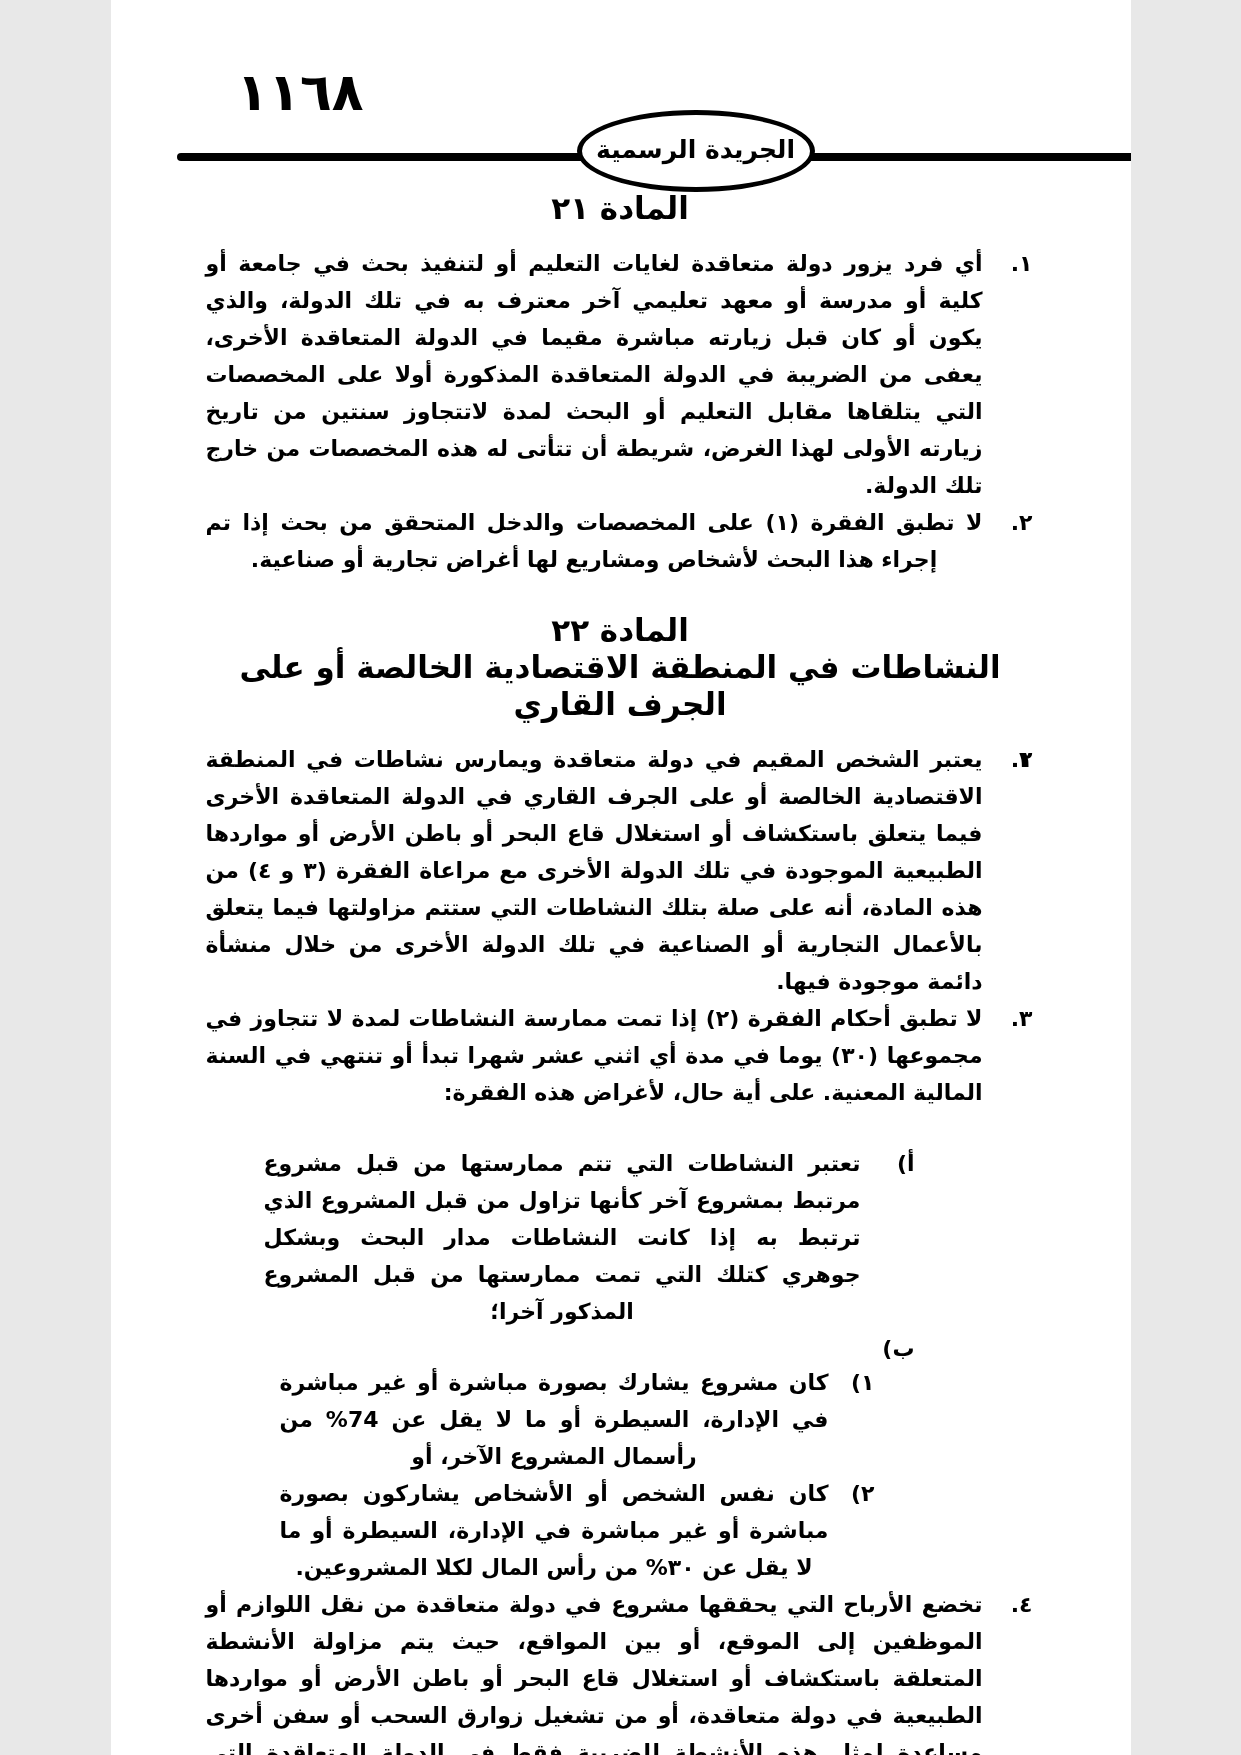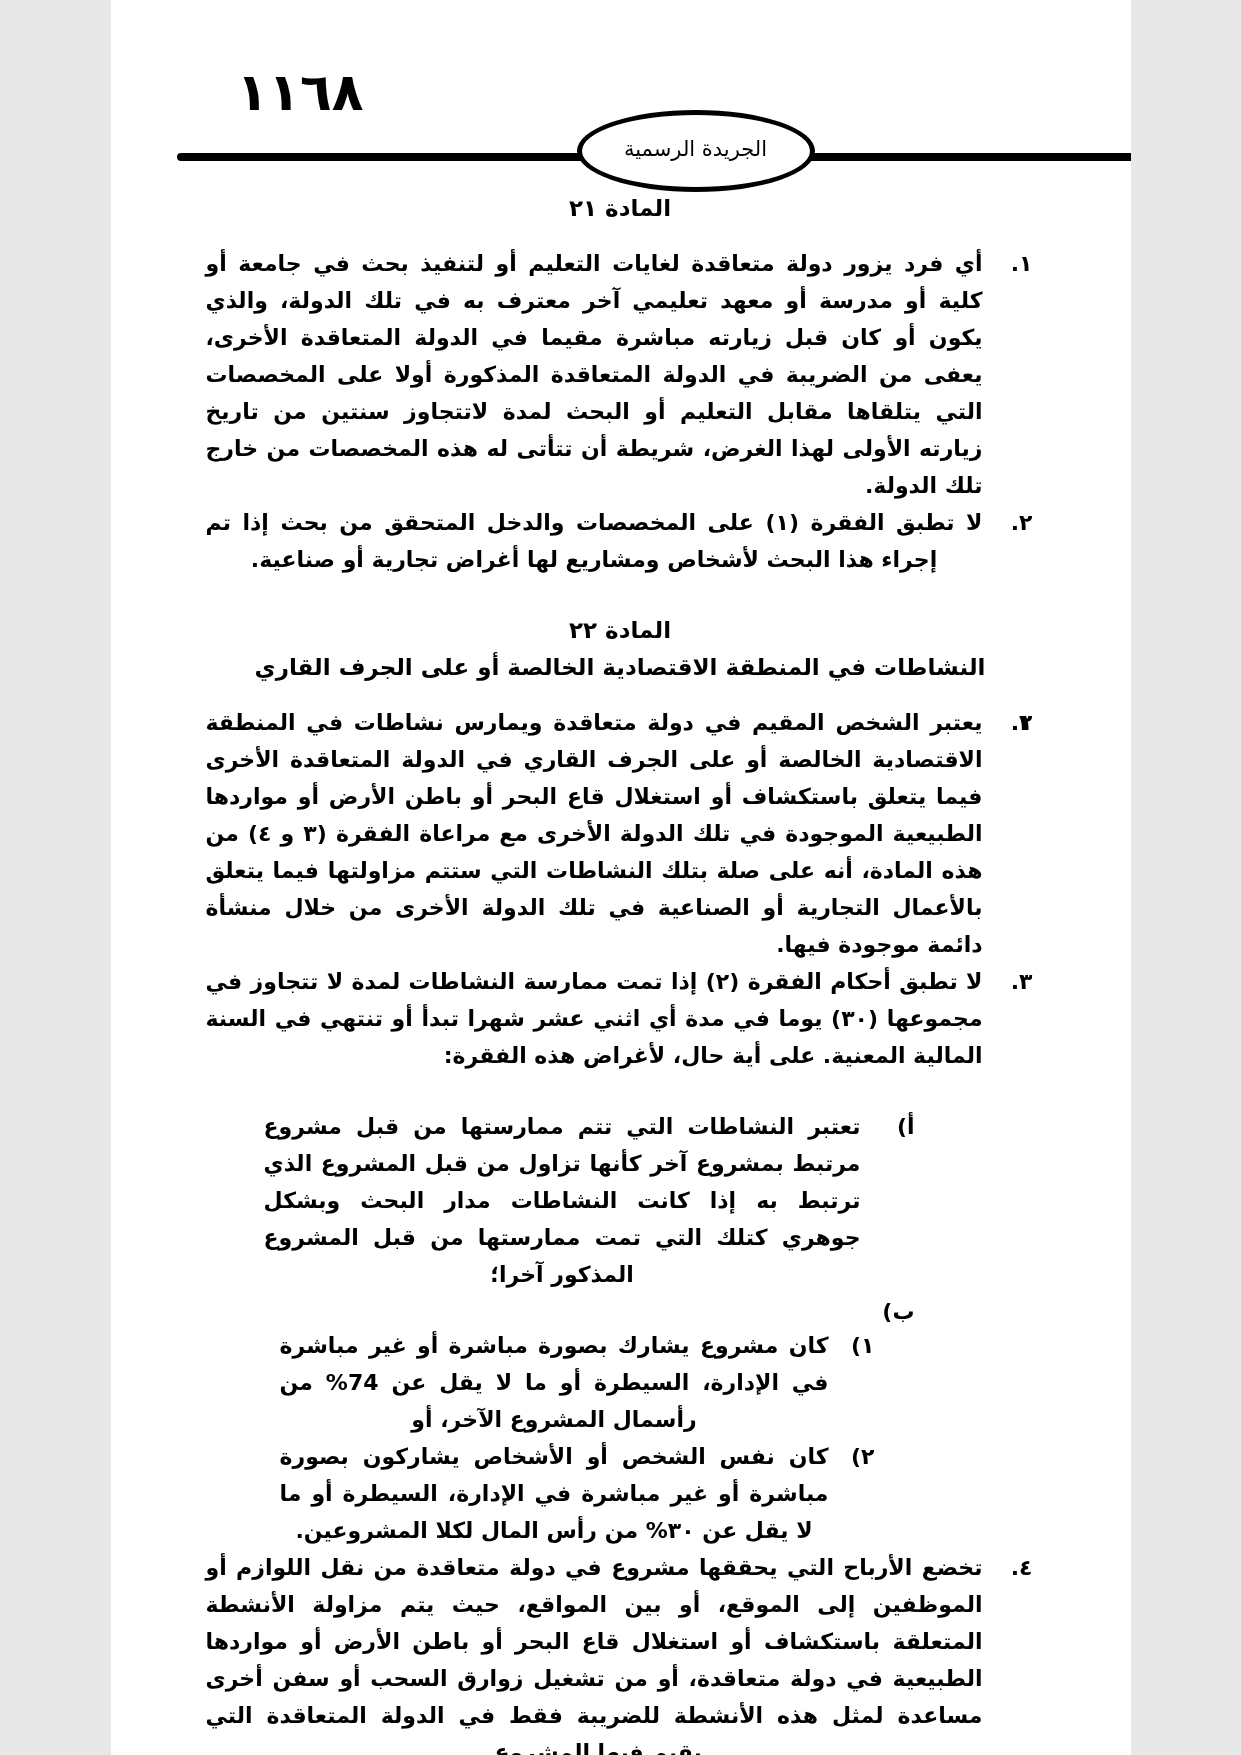--- a/index.html
+++ b/index.html
@@ -24,31 +24,31 @@
     width:1052px; height:8px; background:#000; border-radius:4px;
   }
   .oval {
     position:absolute; top:110px; left:466px;
     width:238px; height:82px; box-sizing:border-box;
     background:#fff; border:5px solid #000; border-radius:50%;
     display:flex; align-items:center; justify-content:center;
     z-index:2;
   }
   .oval .gazette-title {
-    font-size:21px; font-weight:normal; padding-bottom:4px;
+    font-size:25px; font-weight:bold; padding-bottom:4px;
   }
   
   .content {
     position:absolute; top:190px; right:96px; left:95px;
   }
   .article { }
   .article + .article { margin-top:34px; }
   .article-number, .article-title {
     text-align:center; font-weight:bold;
-    font-size:23px; line-height:37px;
+    font-size:31px; line-height:37px;
   }
   .article-items { margin-top:18px; }
   .item {
     position:relative;
     font-size:22px; font-weight:bold; line-height:37px;
     text-align:justify;
     text-align-last:right;
   }
   .item .marker { position:absolute; right:2px; top:0; white-space:nowrap; }
   .lvl-main   { padding-right:52px; }

